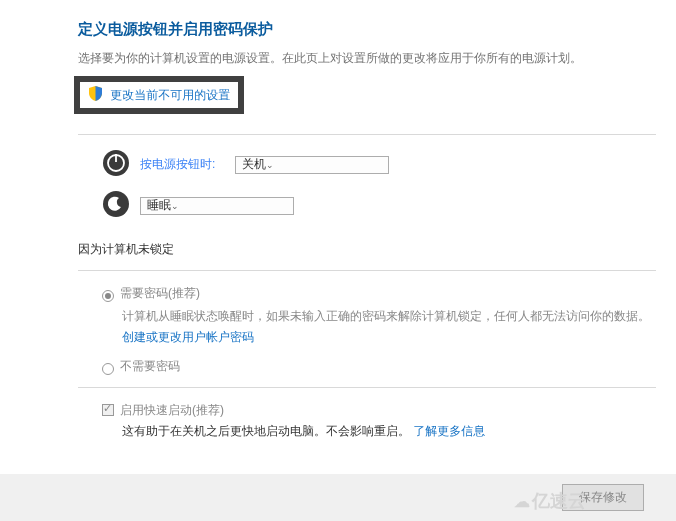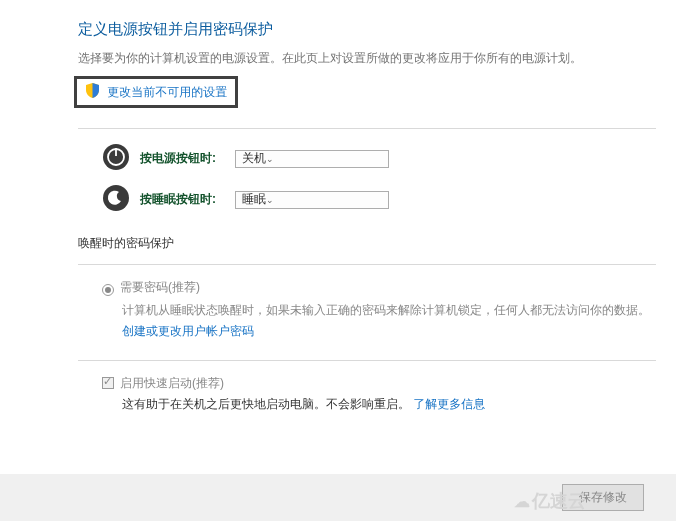--- a/index.html
+++ b/index.html
@@ -9,32 +9,32 @@
       color: #333;
       background: #fff;
       width: 676px;
       height: 521px;
       position: relative;
     }
     .content { padding: 20px 20px 20px 78px; }
     .title {
       color: #0b5c9e;
       font-size: 15px;
-      font-weight: normal;
+      font-weight: bold;
       margin-bottom: 10px;
     }
     .desc { color: #737373; margin-bottom: 8px; line-height: 1.6; }
-    .red-box { border: 3px solid #404040; padding: 4px 8px; display: inline-block; margin-left: -4px; margin-bottom: 18px; }
+    .red-box { border: 6px solid #404040; padding: 4px 8px; display: inline-block; margin-left: -4px; margin-bottom: 18px; }
     .shield-icon { display: inline-block; vertical-align: middle; margin-right: 4px; }
     .link { color: #1974c5; cursor: pointer; text-decoration: none; display: inline-block; vertical-align: middle; }
     .section-label { color: #333; margin-bottom: 12px; }
     .hr { border: none; border-top: 1px solid #d9d9d9; margin: 2px 0 14px 0; }
     .row { display: flex; align-items: center; margin: 6px 0 10px 24px; }
     .power-icon { margin-right: 10px; }
-    .row-label { width: 95px; color: #14532d; font-weight: bold; }
+    .row-label { width: 95px; color: #3b82f6; }
     .dropdown {
       width: 154px; height: 14px; border: 1px solid #adadad;
       background: #fdfdfd; display: flex; align-items: center;
       justify-content: flex-start; padding: 8px 6px;
       cursor: pointer; font-size: 12px;
     }
     .chev { font-size: 9px; color: #666; }
     .radio-row { margin: 6px 0 4px 24px; display: flex; align-items: flex-end; color: #888; }
     .radio { display: inline-block; width: 12px; height: 12px; border: 1px solid #999; border-radius: 50%; margin-right: 6px; position: relative; }
     .radio.checked::after { content: ""; position: absolute; width: 6px; height: 6px; background: #888; border-radius: 50%; top: 2px; left: 2px; }
@@ -94,40 +94,43 @@
     </div>
   </div>
 
   <div class="row">
     <span class="power-icon">
       <svg width="28" height="28" viewBox="0 0 28 28">
         <circle cx="14" cy="14" r="13" fill="#3a3a3a"></circle>
         <path d="M17 8 A7 7 0 1 0 19 17 A5 5 0 0 1 17 8 Z" fill="#fff"></path>
       </svg>
     </span>
-    <span class="row-label">按睡眠按钮时:</span>
     <div class="dropdown">
       <span>睡眠</span>
       <span class="chev">⌄</span>
     </div>
   </div>
 
   <div style="height:10px"></div>
-  <div class="section-label">唤醒时的密码保护</div>
+  <div class="section-label">因为计算机未锁定</div>
   <hr class="hr">
 
   <div class="radio-row">
     <span class="radio checked"></span>
     <span>需要密码(推荐)</span>
   </div>
   <div class="radio-desc">
     <span>计算机从睡眠状态唤醒时，如果未输入正确的密码来解除计算机锁定，任何人都无法访问你的数据。</span>
     <a class="link">创建或更改用户帐户密码</a>
   </div>
 
+  <div class="radio-row">
+    <span class="radio"></span>
+    <span>不需要密码</span>
+  </div>
 
   <div style="height:6px"></div>
   <hr class="hr">
 
   <div class="check-row">
     <span class="checkbox checked"></span>
     <span>启用快速启动(推荐)</span>
   </div>
   <div class="check-desc">
     <span>这有助于在关机之后更快地启动电脑。不会影响重启。</span>

